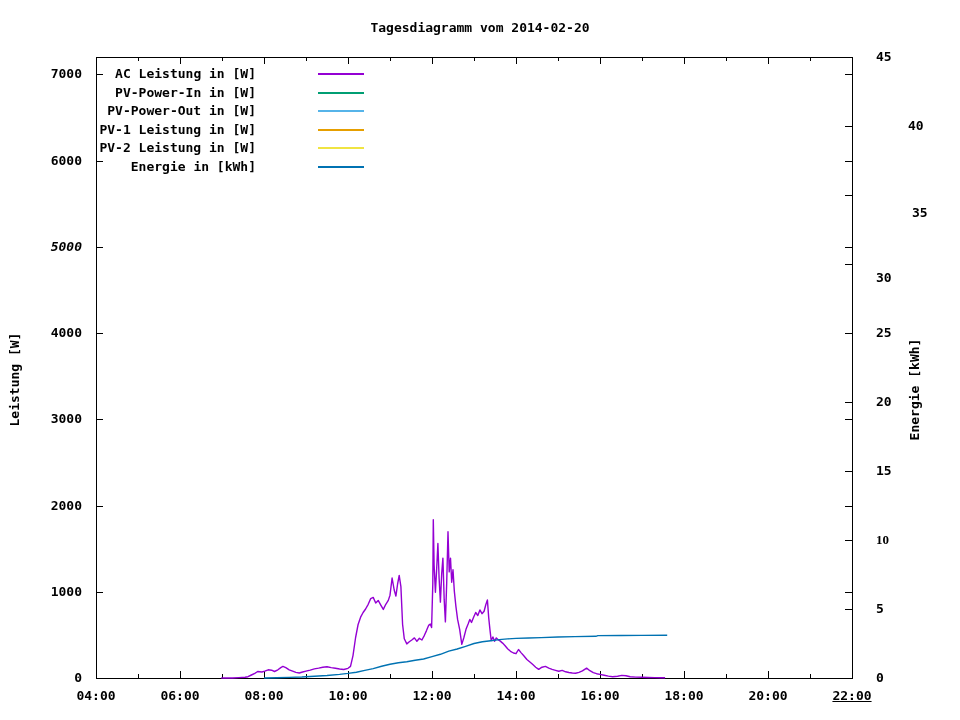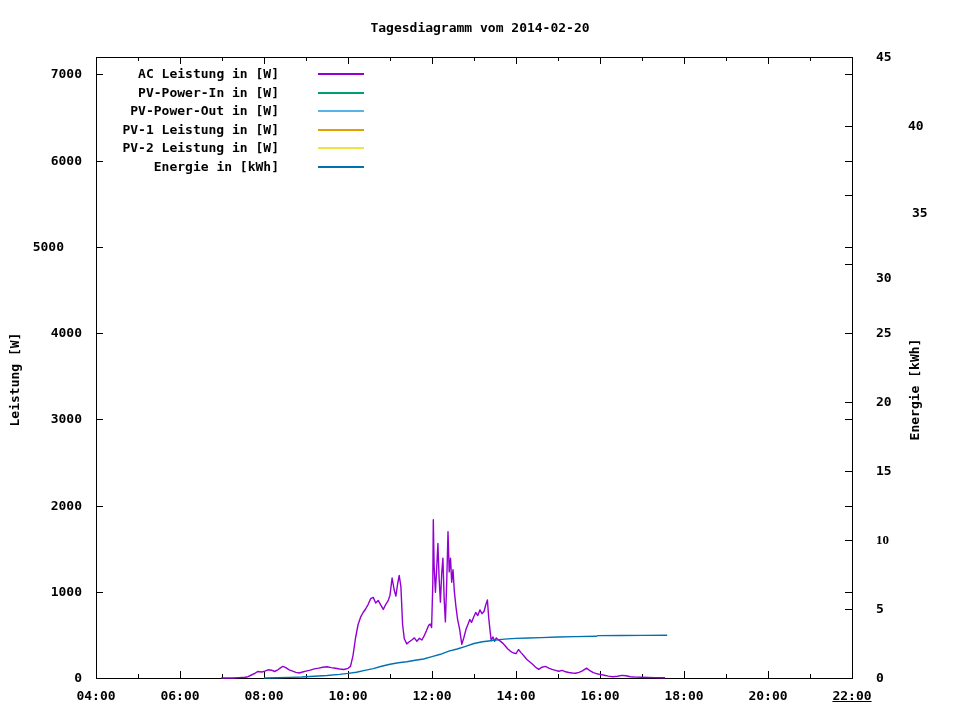--- a/index.html
+++ b/index.html
@@ -8,21 +8,21 @@
          color:#000;font-size:13px;}
   .abs{position:absolute;}
   .nowrap{white-space:nowrap;}
   .title{left:0;width:866px;top:20px;text-align:center;padding-left:47px;}
   .vlabel{width:200px;text-align:center;transform:rotate(-90deg);transform-origin:center;}
   .ticklabel{position:absolute;white-space:nowrap;line-height:16px;height:16px;}
   .tick-x{width:60px;text-align:center;}
   .tick-y1{width:60px;text-align:right;}
   .tick-y2{width:60px;text-align:left;}
   .legend-row{position:absolute;left:96px;width:290px;height:18px;line-height:18px;}
-  .legend-label{display:inline-block;width:160px;text-align:right;vertical-align:top;padding-left:23px;}
+  .legend-label{display:inline-block;width:160px;text-align:right;vertical-align:top;}
   .legend-sample{position:absolute;left:222px;top:8px;width:46px;height:2px;}
   svg{position:absolute;left:0;top:0;}
 </style>
 </head>
 <body>
 
 <div class="stage">
 
   <svg id="plot-svg" width="960" height="720">
       <rect x="96.5" y="57.5" width="756" height="621" fill="none" stroke="#000" stroke-width="1" shape-rendering="crispEdges"></rect>
@@ -103,21 +103,21 @@
       <div class="ticklabel tick-x" style="left: 654px; top: 688px;">18:00</div>
       <div class="ticklabel tick-x" style="left: 738px; top: 688px;">20:00</div>
       <div class="ticklabel tick-x" style="left: 822px; top: 688px; text-decoration: underline;">22:00</div>
     </div>
   <div id="y1labels">
       <div class="ticklabel tick-y1" style="left: 22px; top: 670px;">0</div>
       <div class="ticklabel tick-y1" style="left: 22px; top: 584px;">1000</div>
       <div class="ticklabel tick-y1" style="left: 22px; top: 498px;">2000</div>
       <div class="ticklabel tick-y1" style="left: 22px; top: 411px;">3000</div>
       <div class="ticklabel tick-y1" style="left: 22px; top: 325px;">4000</div>
-      <div class="ticklabel tick-y1" style="left: 4px; top: 239px;">5000</div>
+      <div class="ticklabel tick-y1" style="left: 22px; top: 239px; font-style: italic;">5000</div>
       <div class="ticklabel tick-y1" style="left: 22px; top: 153px;">6000</div>
       <div class="ticklabel tick-y1" style="left: 22px; top: 66px;">7000</div>
     </div>
   <div id="y2labels">
       <div class="ticklabel tick-y2" style="left: 876px; top: 670px;">0</div>
       <div class="ticklabel tick-y2" style="left: 876px; top: 601px;">5</div>
       <div class="ticklabel tick-y2" style="left: 876px; top: 532px; font-family: Liberation Serif, serif;">10</div>
       <div class="ticklabel tick-y2" style="left: 876px; top: 463px;">15</div>
       <div class="ticklabel tick-y2" style="left: 876px; top: 394px;">20</div>
       <div class="ticklabel tick-y2" style="left: 876px; top: 325px;">25</div>

